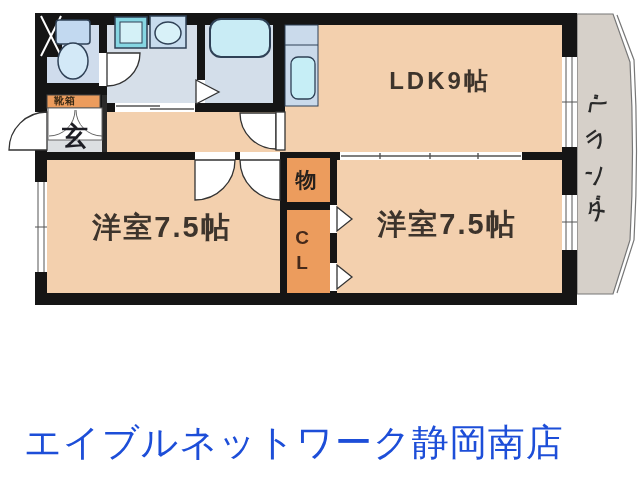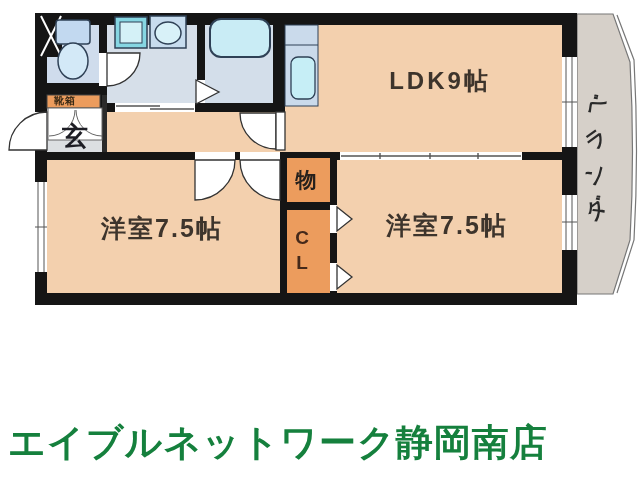--- a/index.html
+++ b/index.html
@@ -1,32 +1,32 @@
 <!DOCTYPE html>
 <html><head>
 <meta charset="utf-8">
 <style>
   html,body{margin:0;padding:0;background:#ffffff;}
   #page{position:relative;width:640px;height:480px;background:#ffffff;overflow:hidden;
         font-family:"Liberation Sans","DejaVu Sans",sans-serif;}
   #plan-svg{position:absolute;left:0;top:0;}
   .lbl{position:absolute;transform:translate(-50%,-50%);white-space:nowrap;
        color:#3d342c;font-weight:600;}
-  .room-lbl{font-size:25px;letter-spacing:2px;}
+  .room-lbl{font-size:29px;letter-spacing:2px;}
   .ldk-lbl{font-size:24px;letter-spacing:3px;}
   .mono-lbl{font-size:21px;color:#26201c;font-weight:700;letter-spacing:0;}
   .cl-lbl{font-size:19px;color:#45291a;font-weight:700;line-height:25px;text-align:center;}
   .gen-lbl{font-size:26px;color:#1d1d24;font-weight:700;}
   .shoe-lbl{font-size:10px;color:#3a2a16;font-weight:700;letter-spacing:1px;}
   #veranda-lbl{position:absolute;left:577px;top:86px;width:38px;display:flex;
        flex-direction:column;align-items:center;}
   #veranda-lbl span{display:block;height:35px;line-height:35px;font-size:21px;
        color:#2a2a2a;font-weight:600;transform:rotate(-36deg);}
-  #store-name{position:absolute;left:8px;top:418px;font-size:37px;font-weight:700;
-       color:#15803d;letter-spacing:1px;}
+  #store-name{position:absolute;left:24px;top:418px;font-size:37px;font-weight:400;
+       color:#1d4ed8;letter-spacing:1px;}
 </style>
 </head>
 <body>
 
 <div id="page">
 
   <svg id="plan-svg" width="640" height="480" viewBox="0 0 640 480">
 
     <g>
       <rect x="47" y="25" width="52" height="58" fill="#cfdcec"></rect>

